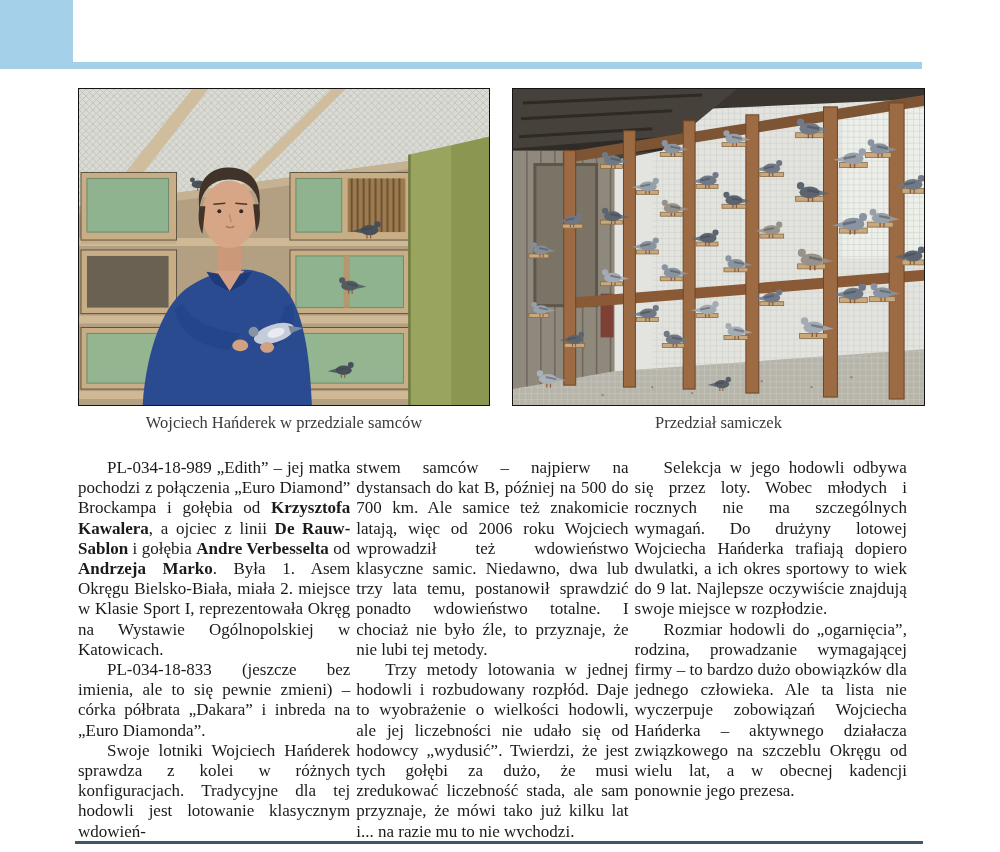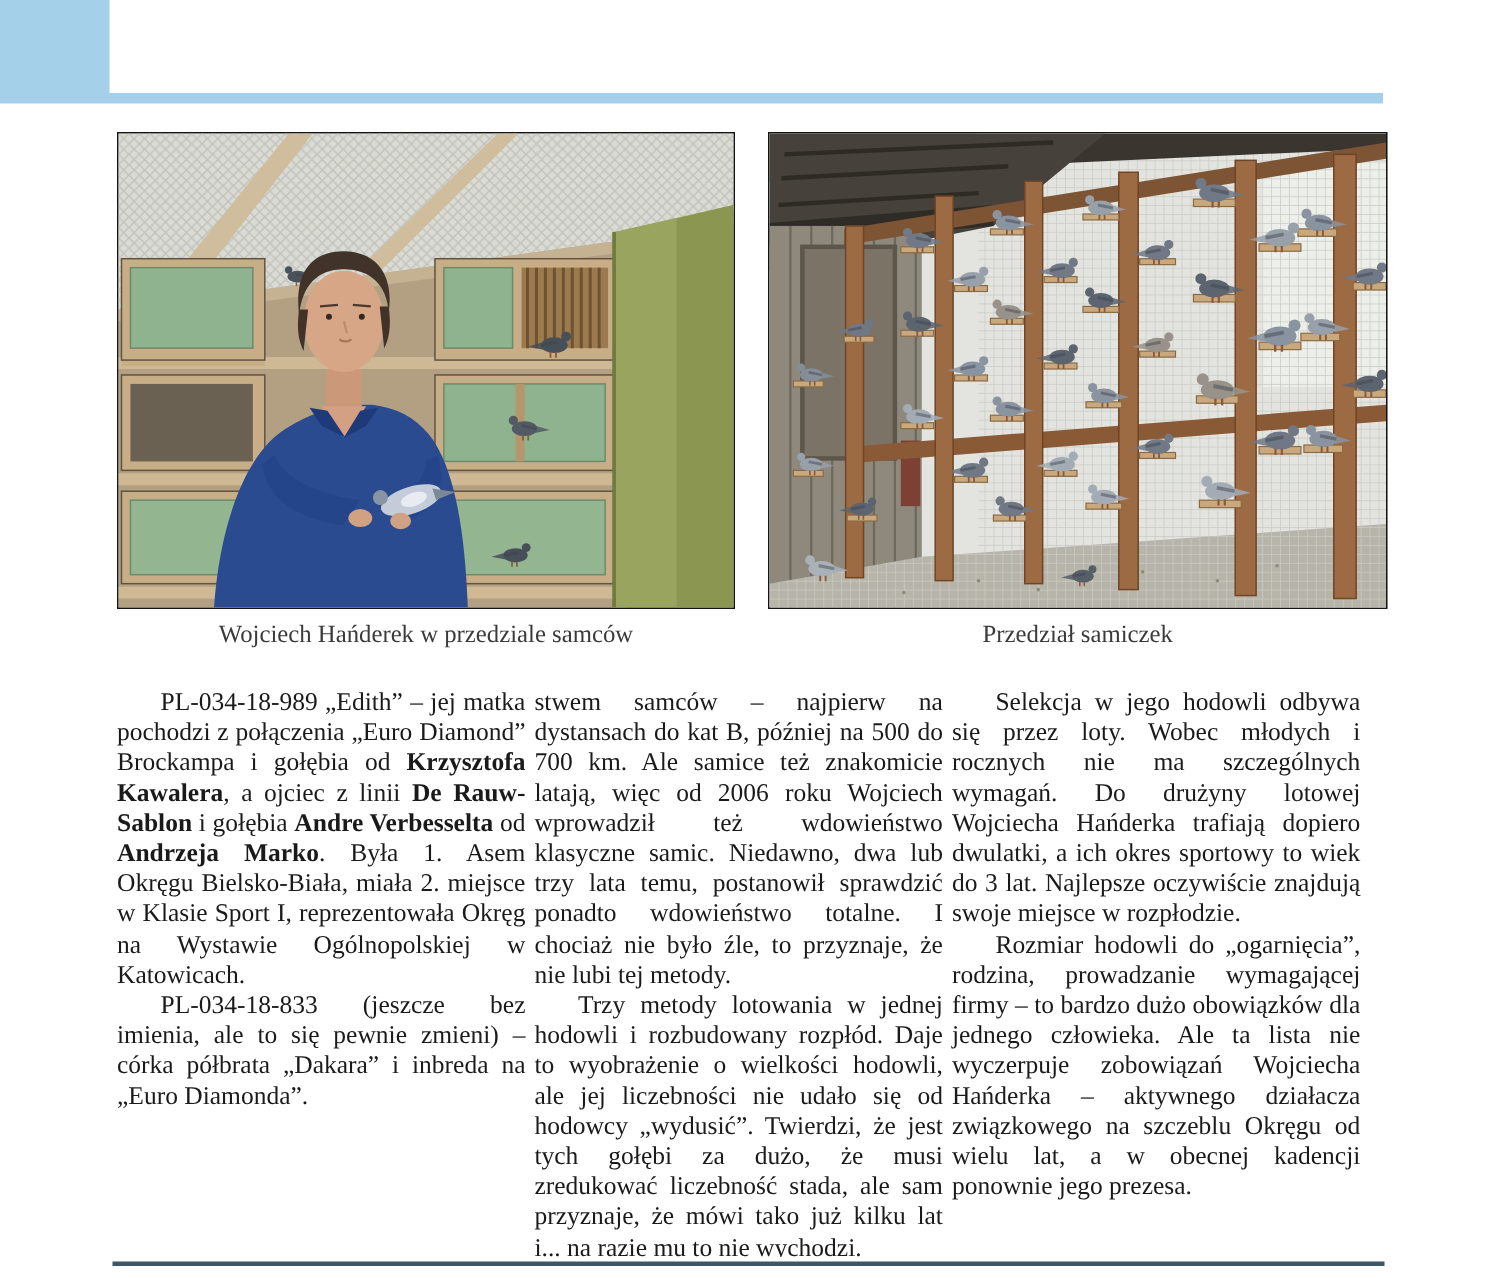--- a/index.html
+++ b/index.html
@@ -265,27 +265,28 @@
         </g>
       </svg>
     </div>
     <div class="caption">Przedział samiczek</div>
   </div>
 
   <div class="columns">
     <div class="col">
         <p class="indent"><span>PL-034-18-989 „Edith” – jej matka pochodzi z połączenia „Euro Diamond” Brockampa i gołębia od </span><b>Krzysztofa Kawalera</b><span>, a ojciec z linii </span><b>De Rauw-Sablon</b><span> i gołębia </span><b>Andre Verbesselta</b><span> od </span><b>Andrzeja Marko</b><span>. Była 1. Asem Okręgu Bielsko-Biała, miała 2. miejsce w Klasie Sport I, reprezentowała Okręg na Wystawie Ogólnopolskiej w Katowicach.</span></p>
         <p class="indent"><span>PL-034-18-833 (jeszcze bez imienia, ale to się pewnie zmieni) – córka półbrata „Dakara” i inbreda na „Euro Diamonda”.</span></p>
+        <p class="indent"><span>Swoje lotniki Wojciech Hańderek sprawdza z kolei w różnych konfiguracjach. Tradycyjne dla tej hodowli jest lotowanie klasycznym wdowień-</span></p>
       </div>
     <div class="col">
         <p><span>stwem samców – najpierw na dystansach do kat B, później na 500 do 700 km. Ale samice też znakomicie latają, więc od 2006 roku Wojciech wprowadził też wdowieństwo klasyczne samic. Niedawno, dwa lub trzy lata temu, postanowił sprawdzić ponadto wdowieństwo totalne. I chociaż nie było źle, to przyznaje, że nie lubi tej metody.</span></p>
         <p class="indent"><span>Trzy metody lotowania w jednej hodowli i rozbudowany rozpłód. Daje to wyobrażenie o wielkości hodowli, ale jej liczebności nie udało się od hodowcy „wydusić”. Twierdzi, że jest tych gołębi za dużo, że musi zredukować liczebność stada, ale sam przyznaje, że mówi tako już kilku lat i... na razie mu to nie wychodzi.</span></p>
       </div>
     <div class="col">
 
-    <p class="indent"><span>Selekcja w jego hodowli odbywa się przez loty. Wobec młodych i rocznych nie ma szczególnych wymagań. Do drużyny lotowej Wojciecha Hańderka trafiają dopiero dwulatki, a ich okres sportowy to wiek do 3 lat. Najlepsze oczywiście znajdują swoje miejsce w rozpłodzie.</span></p>
+    <p class="indent"><span>Selekcja w jego hodowli odbywa się przez loty. Wobec młodych i rocznych nie ma szczególnych wymagań. Do drużyny lotowej Wojciecha Hańderka trafiają dopiero dwulatki, a ich okres sportowy to wiek do 9 lat. Najlepsze oczywiście znajdują swoje miejsce w rozpłodzie.</span></p>
         <p class="indent"><span>Rozmiar hodowli do „ogarnięcia”, rodzina, prowadzanie wymagającej firmy – to bardzo dużo obowiązków dla jednego człowieka. Ale ta lista nie wyczerpuje zobowiązań Wojciecha Hańderka – aktywnego działacza związkowego na szczeblu Okręgu od wielu lat, a w obecnej kadencji ponownie jego prezesa.</span></p>
       </div>
   </div>
 
   <div class="rule"></div>
 
 </div>
 
 </body></html>

